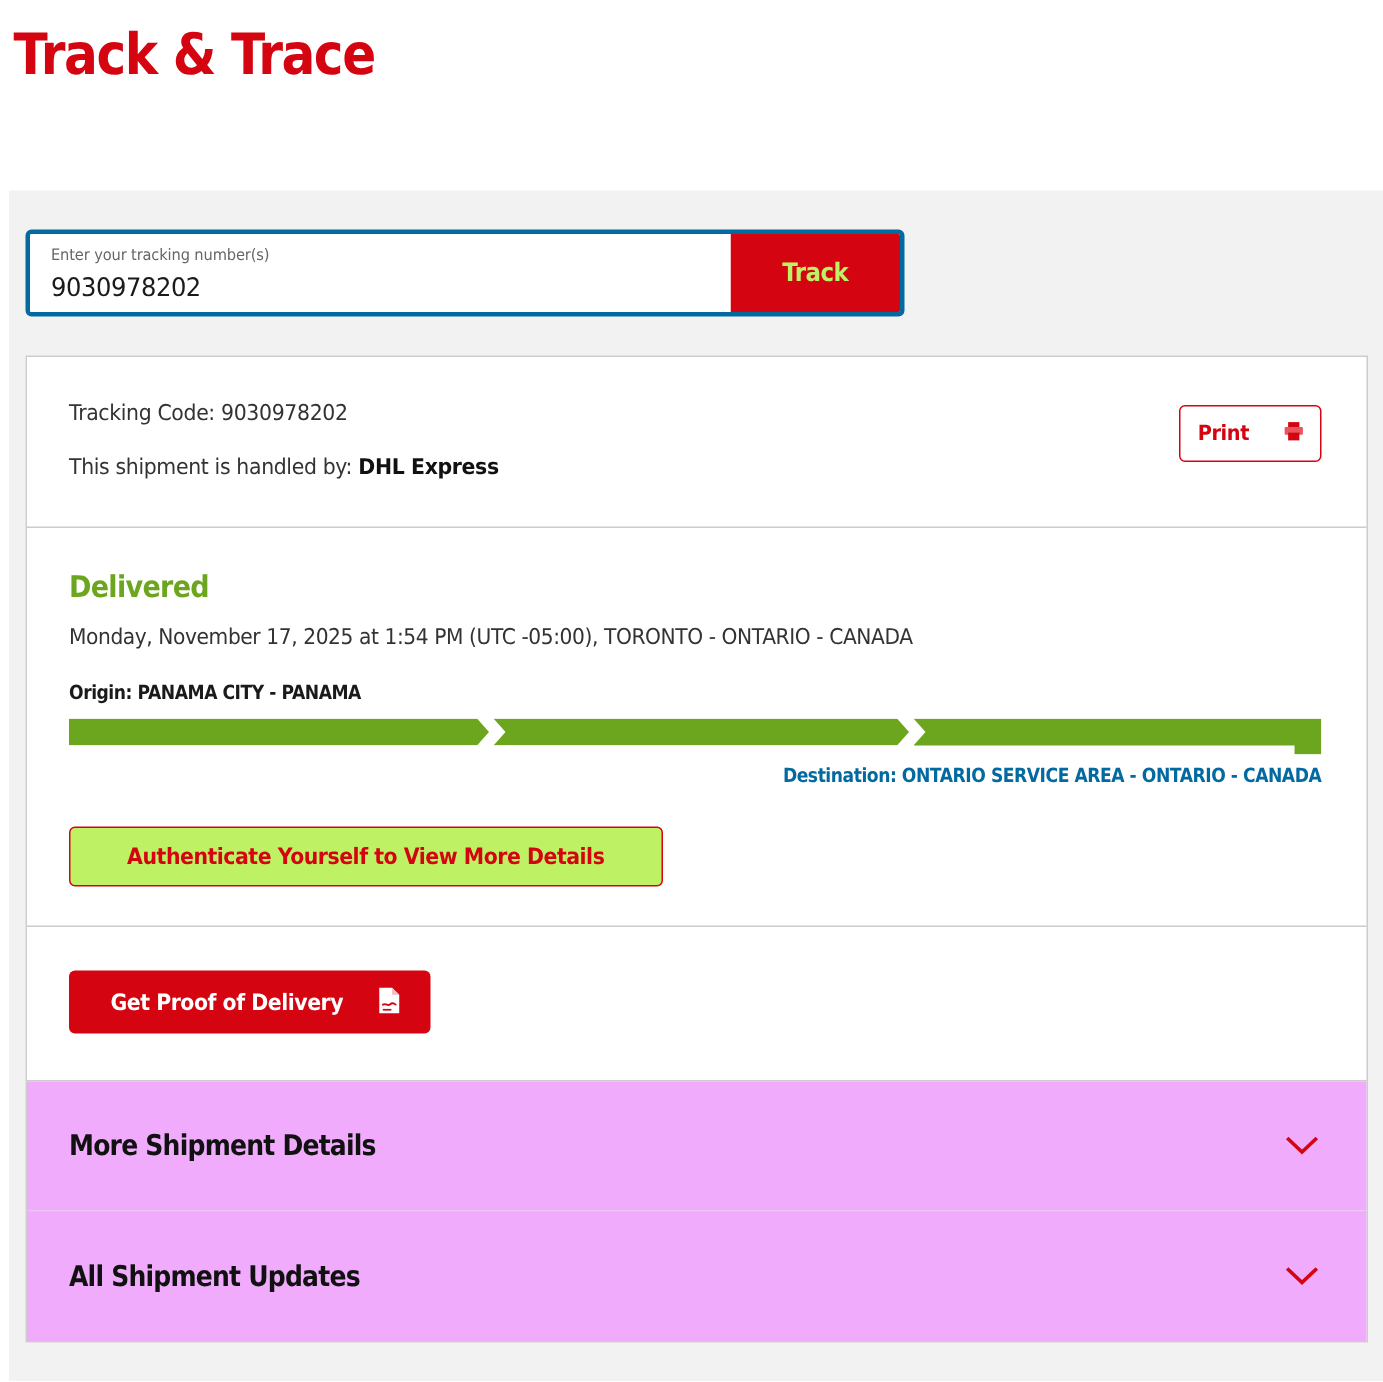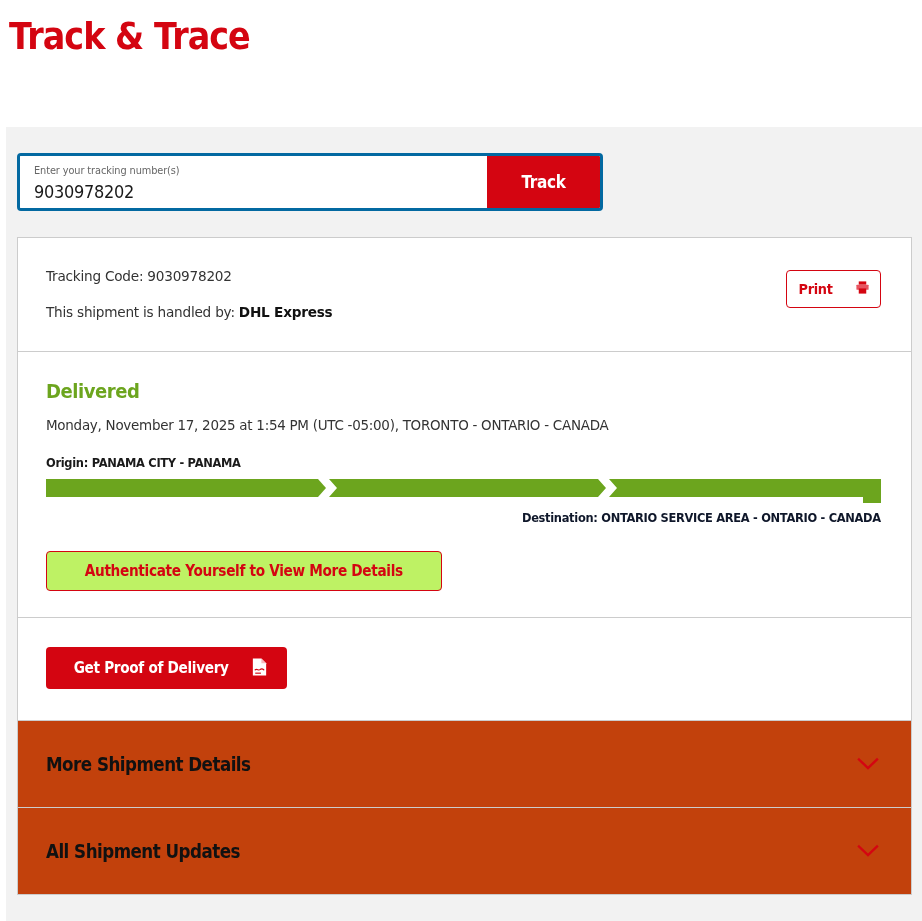--- a/index.html
+++ b/index.html
@@ -98,21 +98,21 @@
     outline: none;
     padding: 0;
     background: transparent;
     width: 100%;
     font-weight: 400;
   }
   .track-button {
     flex: 0 0 113px;
     width: 113px;
     background: #D40511;
-    color: #ffffff;
+    color: #bef264;
     border: 0;
     font-family: "DejaVu Sans", sans-serif;
     font-size: 17px;
     font-weight: bold;
     letter-spacing: -0.4px;
     cursor: pointer;
     display: flex;
     align-items: center;
     justify-content: center;
   }
@@ -239,21 +239,21 @@
     clip-path: polygon(0 0, 269px 0, 277px 50%, 269px 100%, 0 100%, 8px 50%); }
   .seg.s3 { left: 563px; width: 272px; height: 24px;
     clip-path: polygon(0 0, 272px 0, 272px 24px, 254px 24px, 254px 18px, 0 18px, 8px 9px); }
   .dest-label {
     margin-top: 7px;
     text-align: right;
     width: 835px;
     font-family: "DejaVu Sans", sans-serif;
     font-size: 13px;
     font-weight: bold;
-    color: #0f172a;
+    color: #0369a1;
     letter-spacing: -0.35px;
     white-space: nowrap;
     line-height: 16px;
   }
   .dest-label span { display: inline-block; transform: scaleX(0.88); transform-origin: right top; }
 
   .auth-button {
     margin-top: 25px;
     display: inline-flex;
     align-items: center;
@@ -299,21 +299,21 @@
   }
 
   
   .acc-row {
     position: relative;
     height: 86px;
     display: flex;
     align-items: center;
     padding: 0 28px;
     cursor: pointer;
-    background: #c2410c;
+    background: #f0abfc;
   }
   .acc-title {
     font-family: "DejaVu Sans", sans-serif;
     font-size: 19px;
     font-weight: bold;
     color: #111111;
     letter-spacing: -0.6px;
     transform: scaleX(0.88);
     transform-origin: left center;
     white-space: nowrap;

